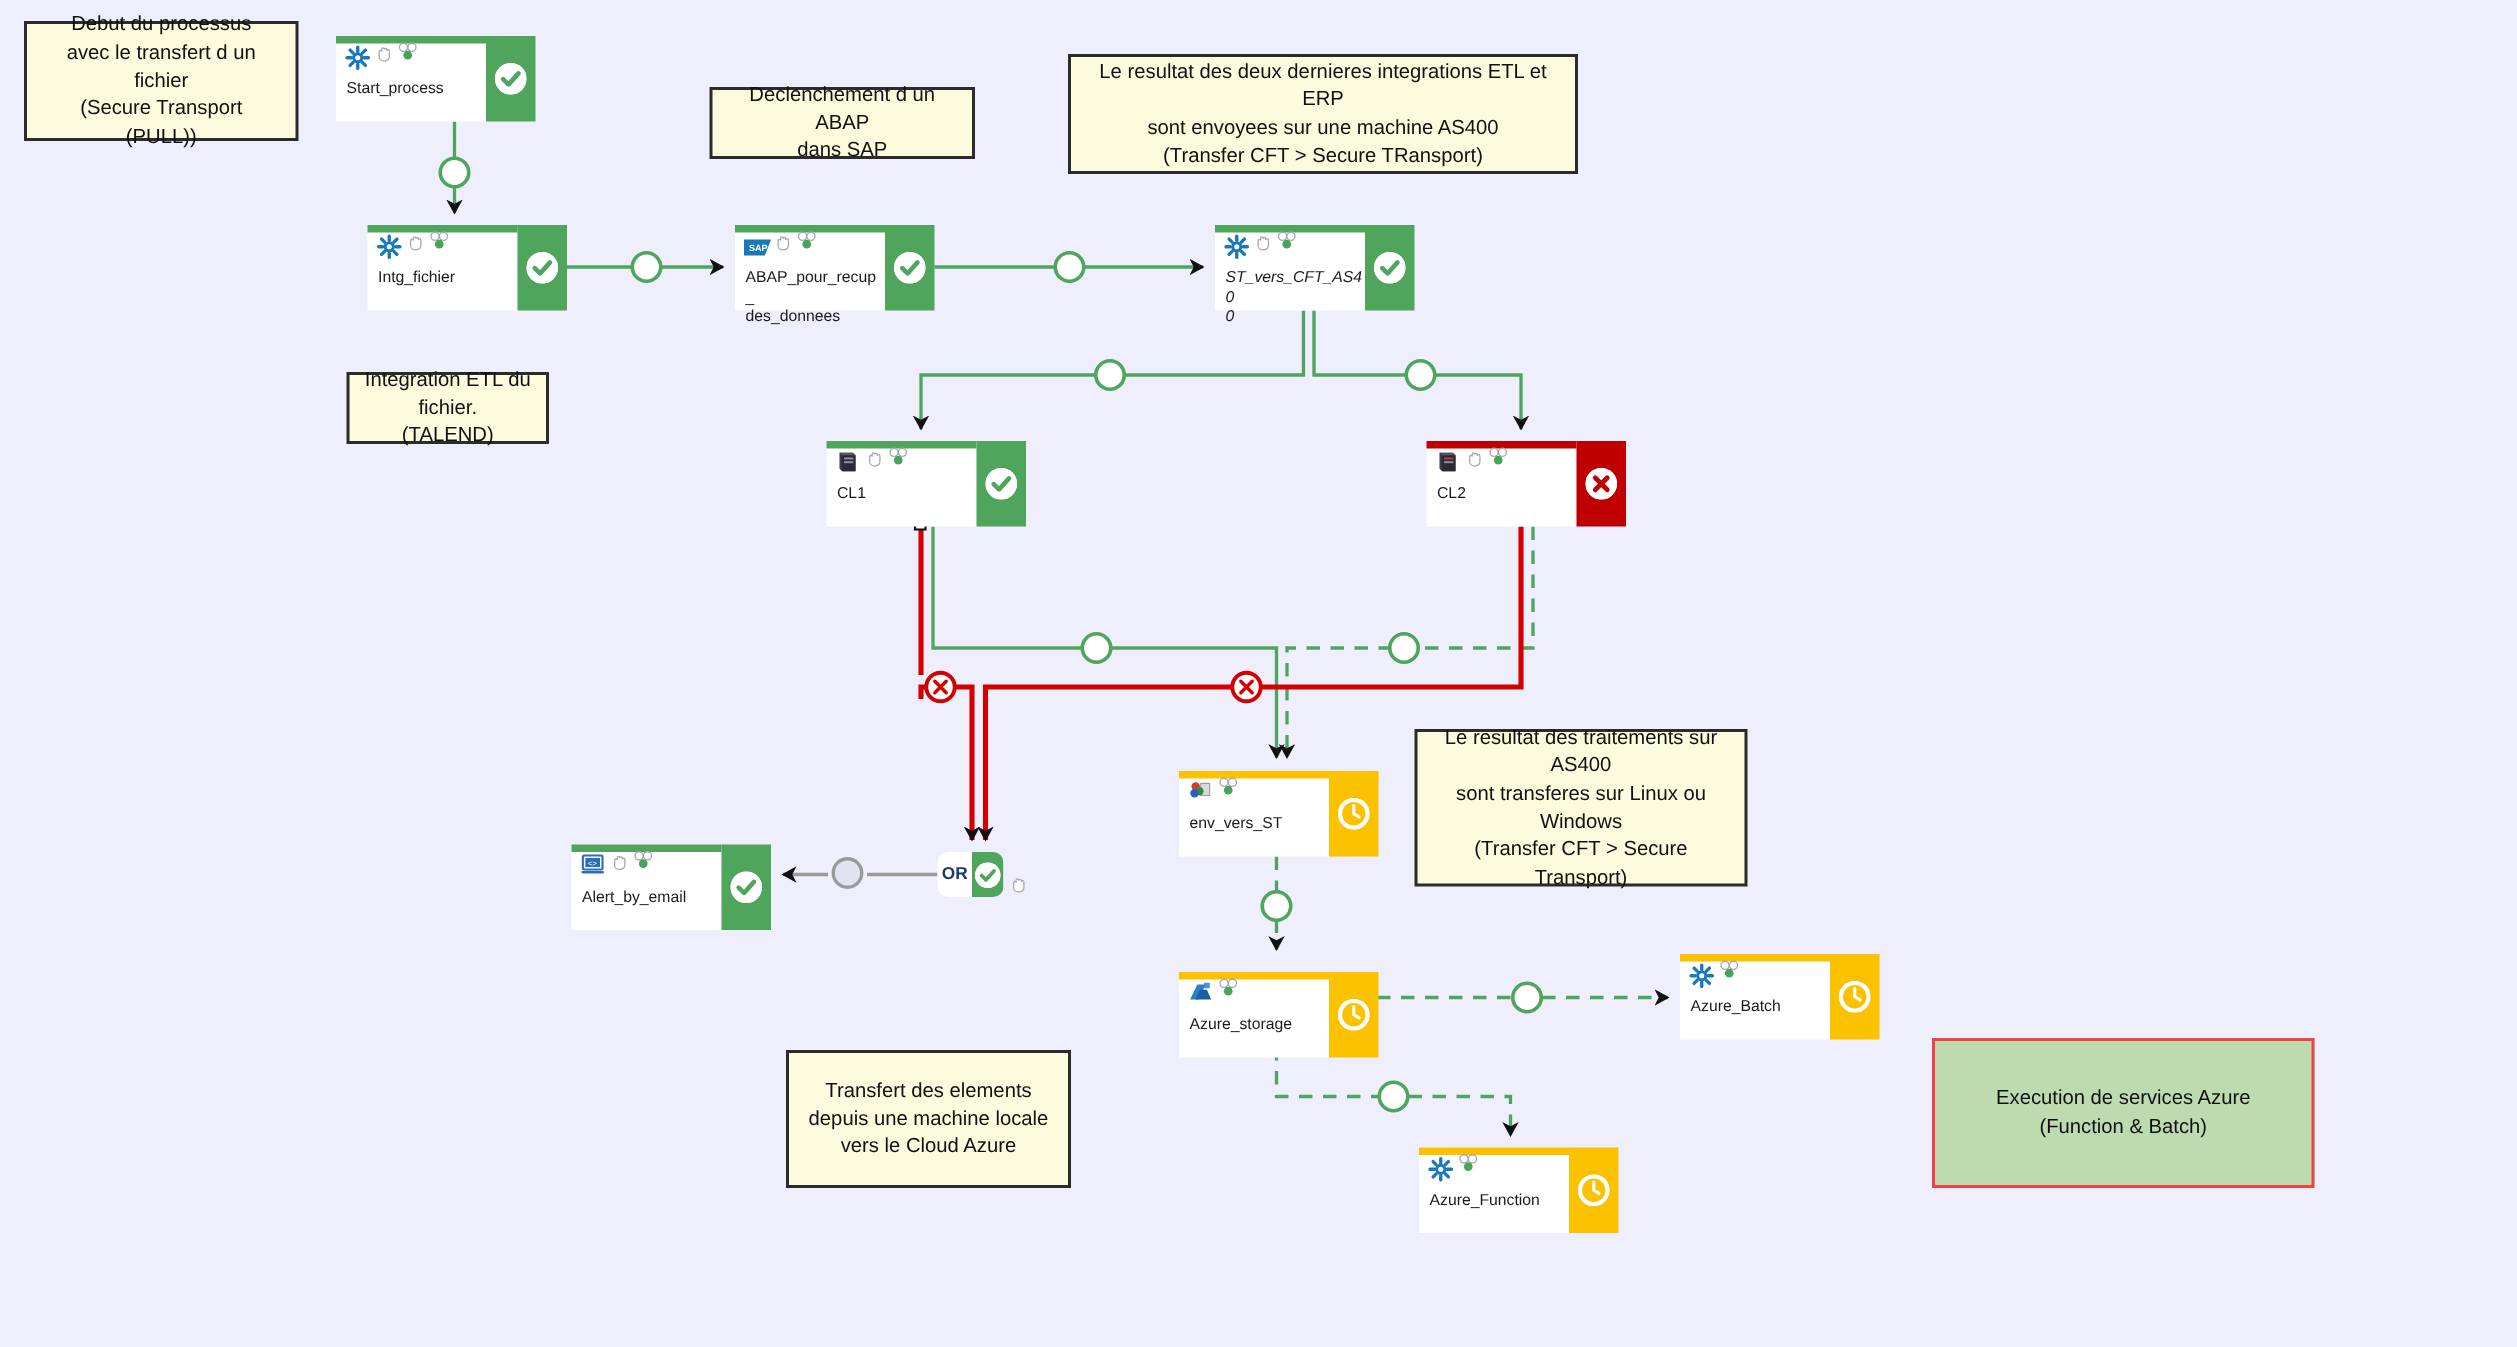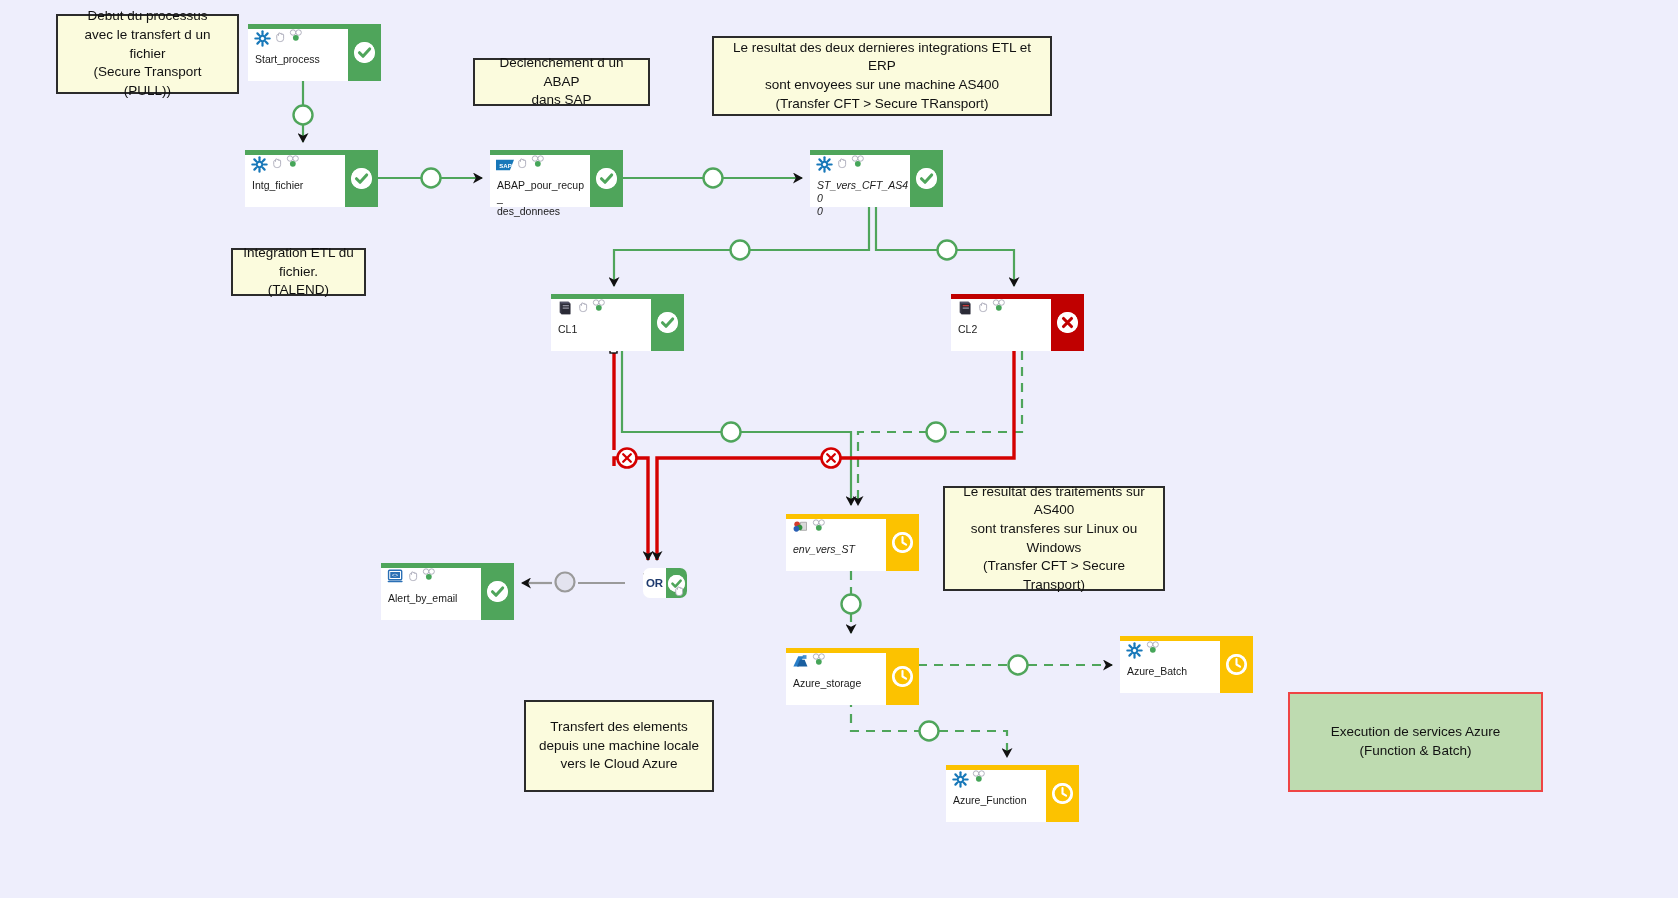--- a/index.html
+++ b/index.html
@@ -83,21 +83,20 @@
 
   
   .gateway{
     position:absolute;
     width:44px;height:30px;
     border-radius:7px;
     background:#ffffff;
     box-sizing:border-box;
     overflow:hidden;
     display:flex;
-    margin-left:18px;
   }
   .gateway .gtext{
     flex:0 0 23px;
     display:flex;align-items:center;justify-content:center;
     font-size:11.5px;font-weight:bold;color:#1e3a6d;
   }
   .gateway .gstat{
     flex:1;background:#4fa55b;
     display:flex;align-items:center;justify-content:center;
   }
@@ -185,21 +184,21 @@
       <circle cx="936" cy="432" r="9.5"></circle>
       <circle cx="851" cy="604" r="9.5"></circle>
       <circle cx="1018" cy="665" r="9.5"></circle>
       <circle cx="929" cy="731" r="9.5"></circle>
     </g>
 
     <rect x="610" y="346" width="7" height="7" fill="#ffffff" stroke="#111" stroke-width="1.4"></rect>
     <rect x="644" y="574" width="7" height="7" fill="#ffffff" stroke="#111" stroke-width="1.4"></rect>
   </svg>
 
-  <div class="note yellow" style="left:16px;top:14px;width:183px;height:80px;margin-left:40px;">Debut du processus
+  <div class="note yellow" style="left:16px;top:14px;width:183px;height:80px;">Debut du processus
 avec le transfert d un fichier
 (Secure Transport (PULL))</div>
 
   <div class="note yellow" style="left:231px;top:248px;width:135px;height:48px;">Integration ETL du fichier.
 (TALEND)</div>
 
   <div class="note yellow" style="left:473px;top:58px;width:177px;height:48px;">Declenchement d un ABAP
 dans SAP</div>
 
   <div class="note yellow" style="left:712px;top:36px;width:340px;height:80px;">Le resultat des deux dernieres integrations ETL et ERP
@@ -211,21 +210,21 @@
 sont transferes sur Linux ou Windows
 (Transfer CFT &gt; Secure Transport)</div>
 
   <div class="note yellow" style="left:524px;top:700px;width:190px;height:92px;">Transfert des elements
 depuis une machine locale
 vers le Cloud Azure</div>
 
   <div class="note green" style="left:1288px;top:692px;width:255px;height:100px;">Execution de services Azure
 (Function &amp; Batch)</div>
 
-  <div class="node ok" style="left:248px;top:24px;">
+  <div class="node ok" style="left:224px;top:24px;">
     <div class="body">
       <div class="topbar"></div>
       <div class="icons">
         <span class="appicon">
           <svg viewBox="0 0 20 20" width="17" height="17">
               <g fill="#1878b9">
                 <circle cx="10" cy="10" r="4.3"></circle>
                 <g stroke="#1878b9" stroke-width="2.6" stroke-linecap="round">
                   <path d="M10,1.6 L10,5"></path>
                   <path d="M10,15 L10,18.4"></path>
@@ -502,21 +501,21 @@
     <div class="status">
       <span class="glyph">
         <svg viewBox="0 0 20 20" width="21" height="21">
             <circle cx="10" cy="10" r="10" fill="#ffffff"></circle>
             <path d="M5.2,10.2 L8.6,13.6 L14.9,6.6" stroke="#4fa55b" stroke-width="2.9" fill="none" stroke-linecap="round" stroke-linejoin="round"></path>
           </svg>
       </span>
     </div>
   </div>
 
-  <div class="node wait" style="left:786px;top:514px;font-style:italic;">
+  <div class="node wait" style="left:786px;top:514px;">
     <div class="body">
       <div class="topbar"></div>
       <div class="icons">
         <span class="appicon">
           <svg viewBox="0 0 18 16" width="17" height="15">
               <path d="M9,2.4 L15.4,2.4 L15.4,11 L9,11 Z" fill="#d9d9d9" stroke="#9a9a9a" stroke-width="0.8"></path>
               <circle cx="5.4" cy="4.6" r="3" fill="#d33a2c"></circle>
               <circle cx="8" cy="8" r="3" fill="#2f8f3e"></circle>
               <circle cx="4.6" cy="9.4" r="3" fill="#2a5fb5"></circle>
             </svg>

